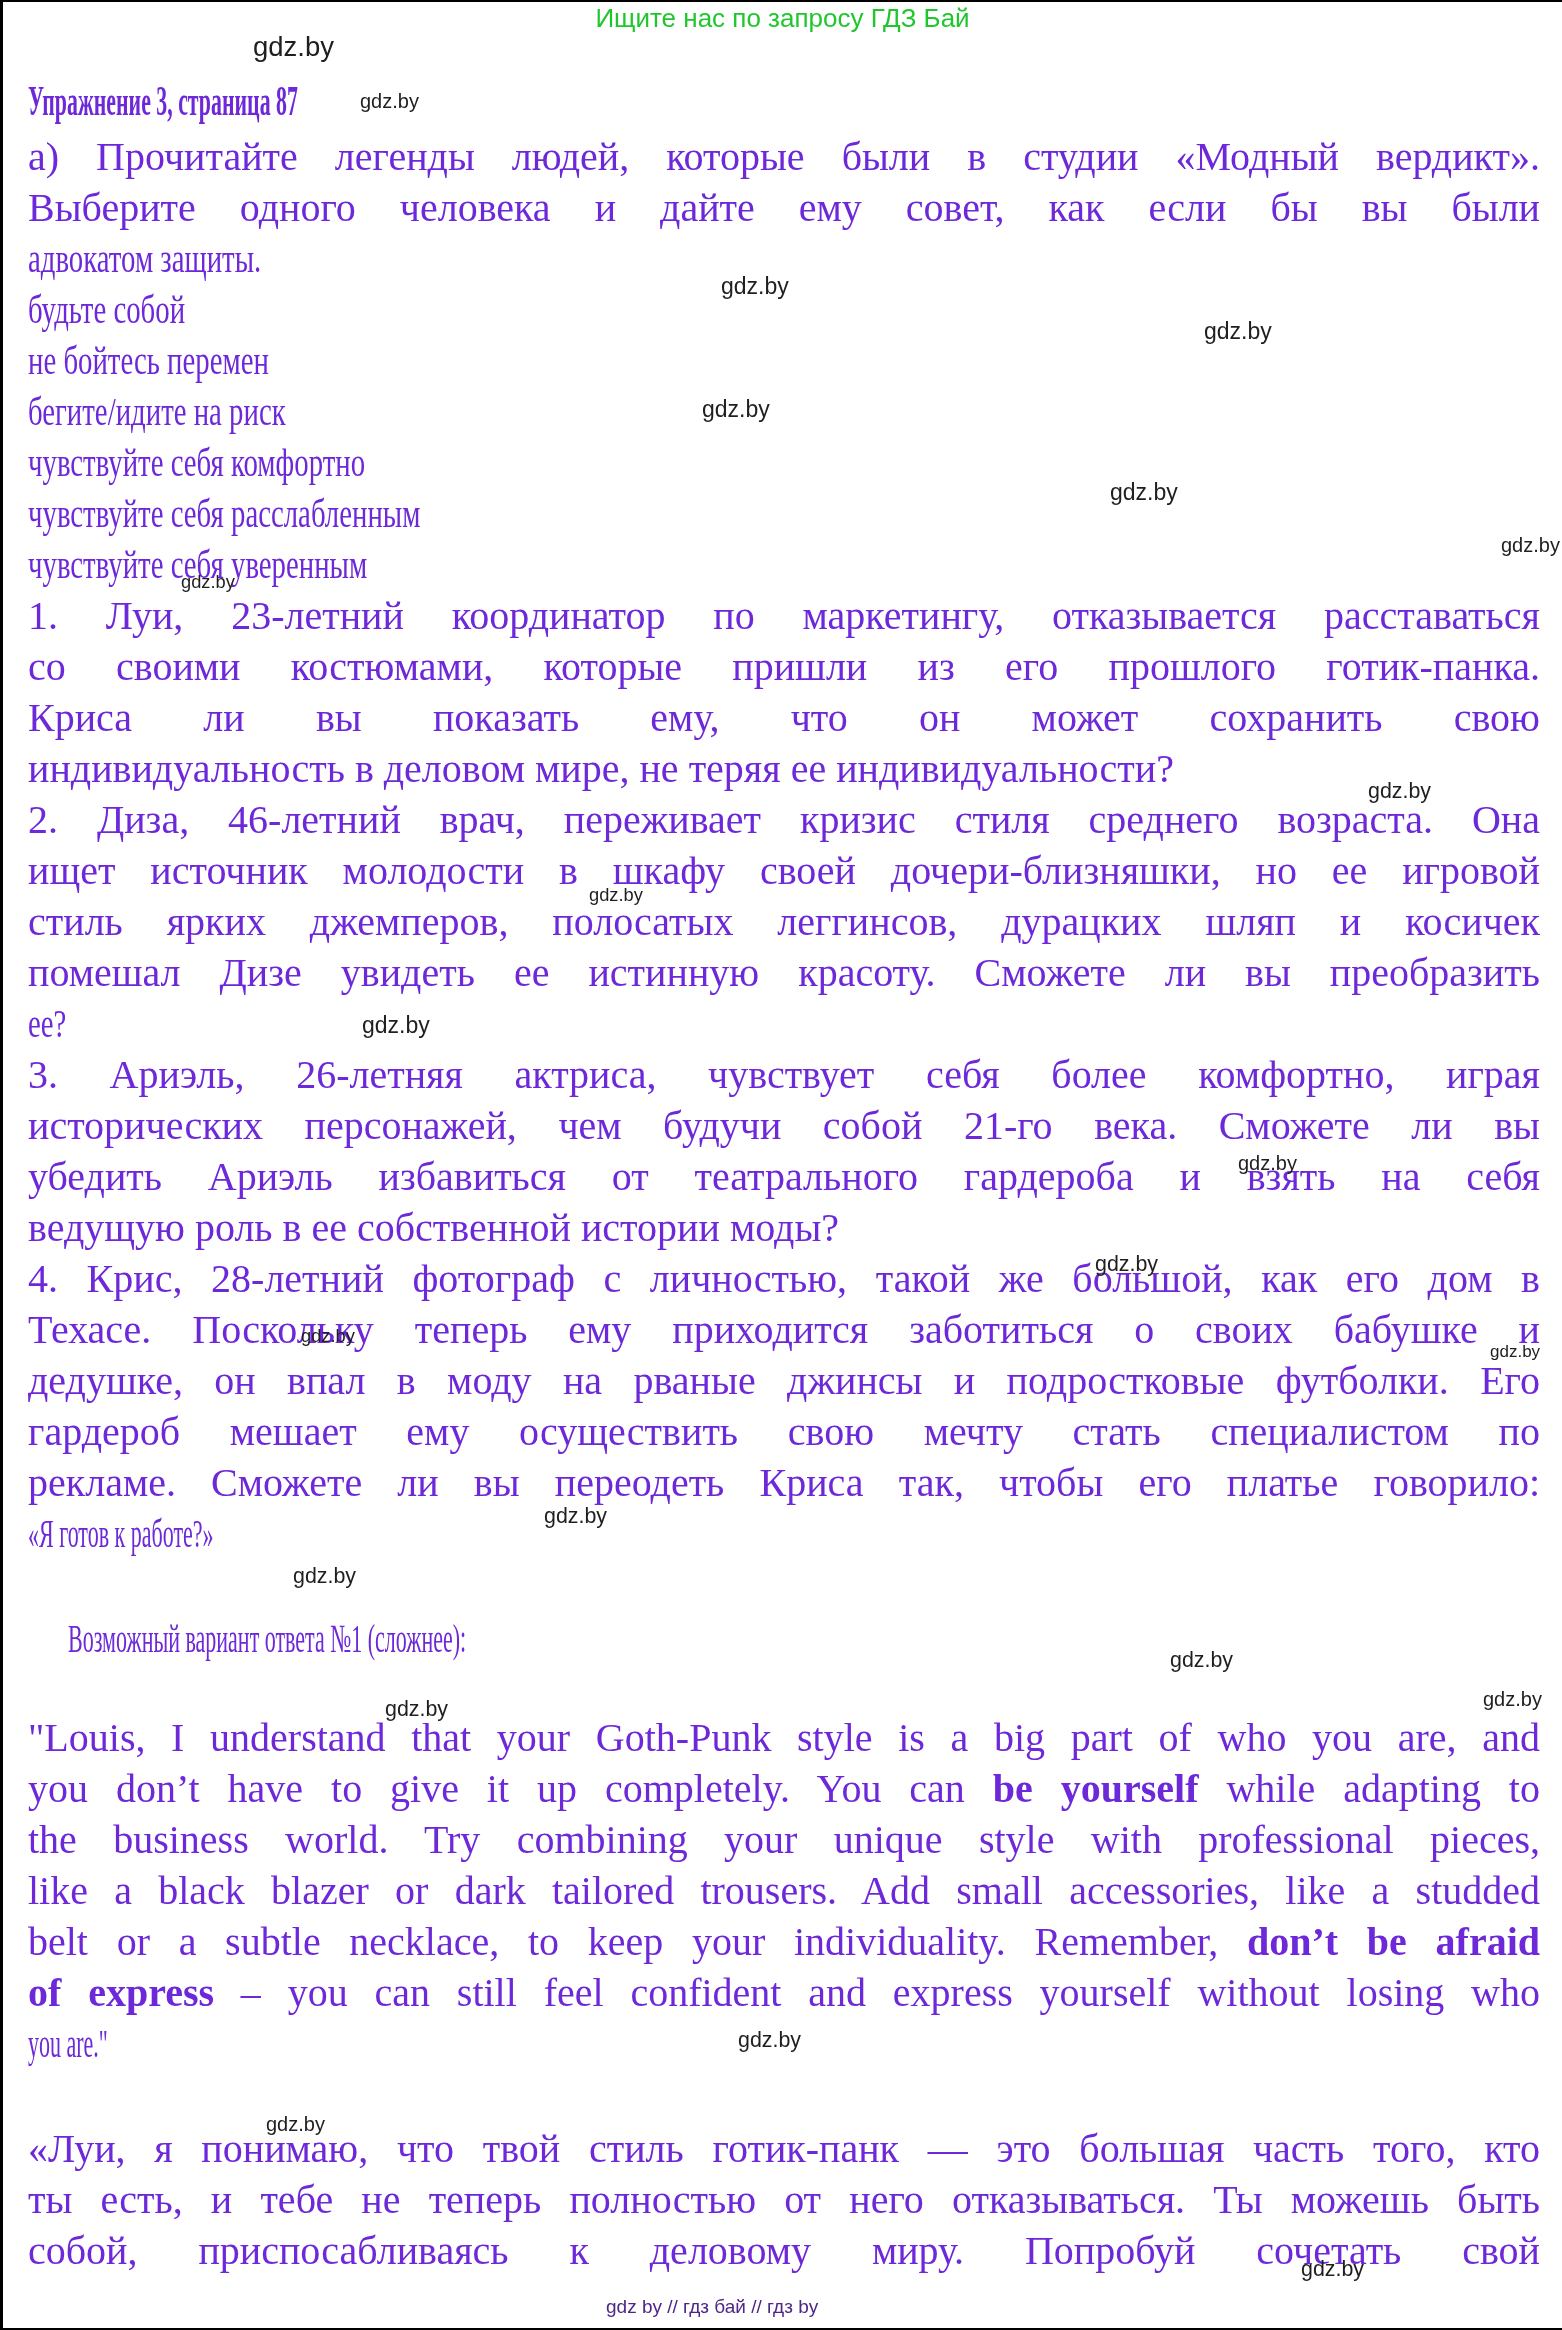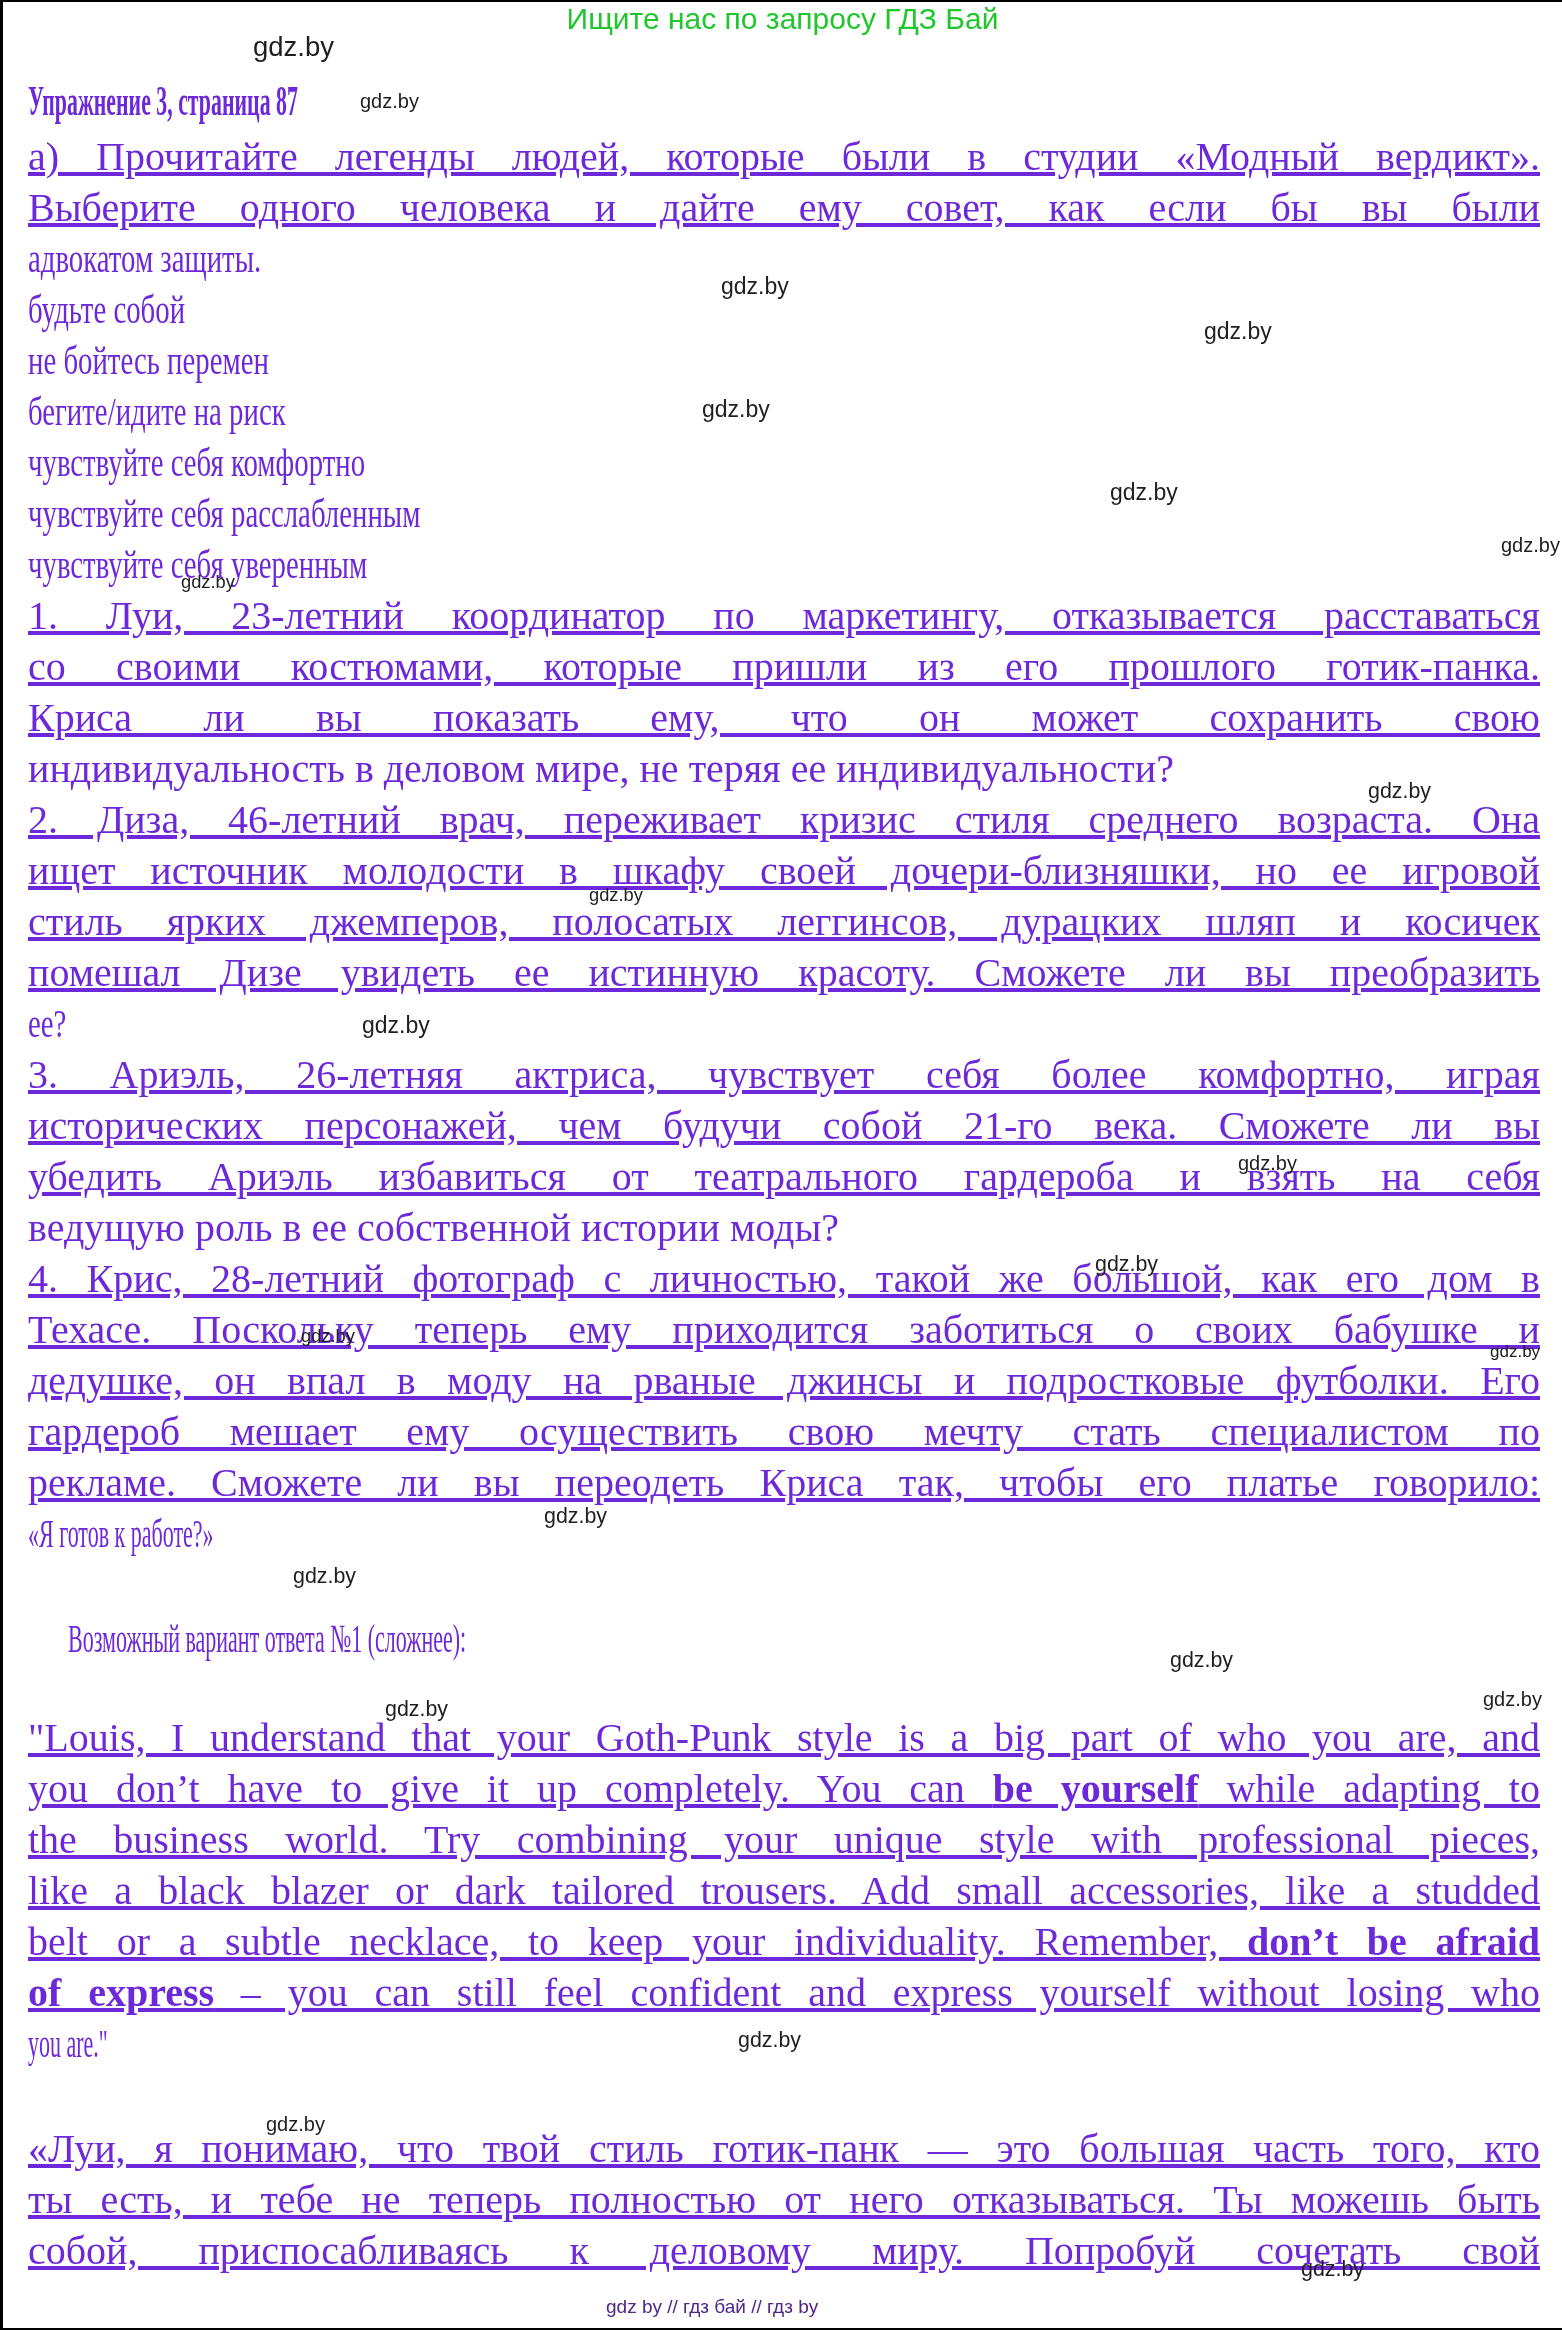--- a/index.html
+++ b/index.html
@@ -10,33 +10,33 @@
     box-sizing:border-box;
     border-left:3.8px solid #000;
     border-top:2.3px solid #000;
     border-bottom:2.3px solid #000;
     font-family:"Liberation Serif",serif;
     overflow:hidden;
   }
   #promo{
     position:absolute;top:1.5px;left:50%;transform:translateX(-50%);
     font-family:"Liberation Sans",sans-serif;
-    font-size:30px;line-height:29px;white-space:nowrap;
+    font-size:26px;line-height:29px;white-space:nowrap;
   }
   #doc{
     position:absolute;top:0;left:25px;width:1512px;padding-top:73px;
     font-size:40px;color:#6d28d9;
   }
   .title{
     font-weight:bold;font-size:42px;height:53px;line-height:53px;
     transform:scaleX(0.52);transform-origin:0 50%;
     white-space:nowrap;width:max-content;margin-bottom:3.1px;
   }
   .line{height:51px;line-height:51px;overflow:hidden;}
-  .line.j{text-align:justify;text-align-last:justify;text-decoration:underline;}
+  .line.j{text-align:justify;text-align-last:justify;}
   .line.l{text-align:left;}
   .line.ln{transform:scaleX(0.72);transform-origin:0 50%;white-space:nowrap;width:max-content;}
   .line.lc{transform:scaleX(0.55);transform-origin:0 50%;white-space:nowrap;width:max-content;}
   .b{font-weight:bold;}
   .wm{
     position:absolute;
     font-family:"Liberation Sans",sans-serif;
     color:#1f1f1f;white-space:nowrap;line-height:1;
   }
   #footer{

